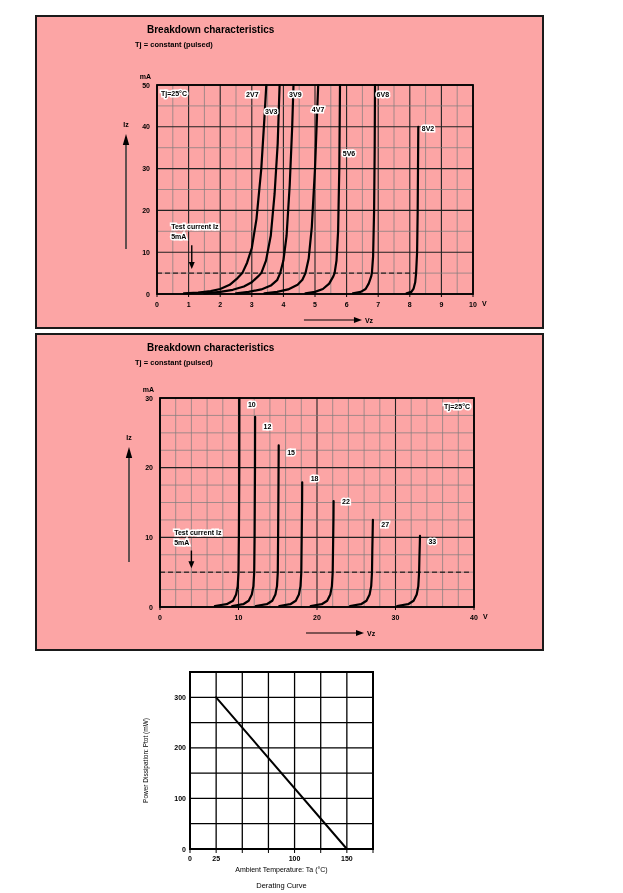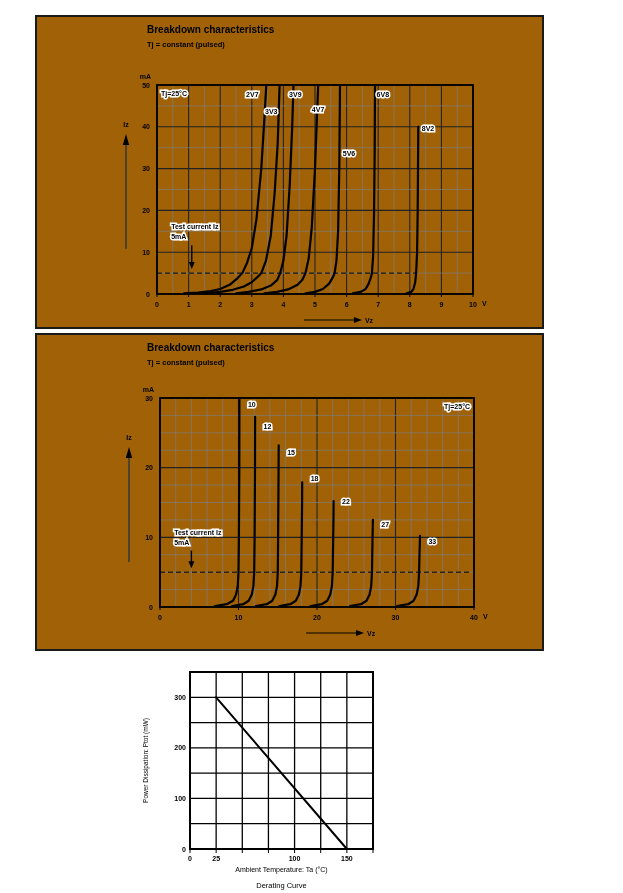--- a/index.html
+++ b/index.html
@@ -1,22 +1,22 @@
 <!DOCTYPE html>
 <html><head>
 <meta charset="utf-8">
 <style>
   html,body{margin:0;padding:0;background:#fff;}
   .page{position:relative;width:623px;height:893px;background:#ffffff;overflow:hidden;
         font-family:"Liberation Sans",sans-serif;}
-  .panel{position:absolute;left:35px;width:509px;border:2px solid #1a1a1a;background:#a16207;box-sizing:border-box;}
+  .panel{position:absolute;left:35px;width:509px;border:2px solid #1a1a1a;background:#fca5a5;box-sizing:border-box;}
   .panel-1{top:15px;height:314px;}
   .panel-2{top:333px;height:318px;}
   .panel-title{position:absolute;left:110px;top:7px;font-size:10px;font-weight:bold;color:#000;}
-  .panel-subtitle{position:absolute;left:110px;top:23px;font-size:7.5px;font-weight:bold;color:#000;}
+  .panel-subtitle{position:absolute;left:98px;top:23px;font-size:7.5px;font-weight:bold;color:#000;}
   .chart-svg{position:absolute;left:0;top:0;}
   .derating-wrap{position:absolute;left:130px;top:658px;width:312px;height:235px;text-decoration:underline;}
   svg text{font-family:"Liberation Sans",sans-serif;}
 </style>
 </head>
 <body>
 
 <div class="page">
 
   <section class="panel panel-1">

